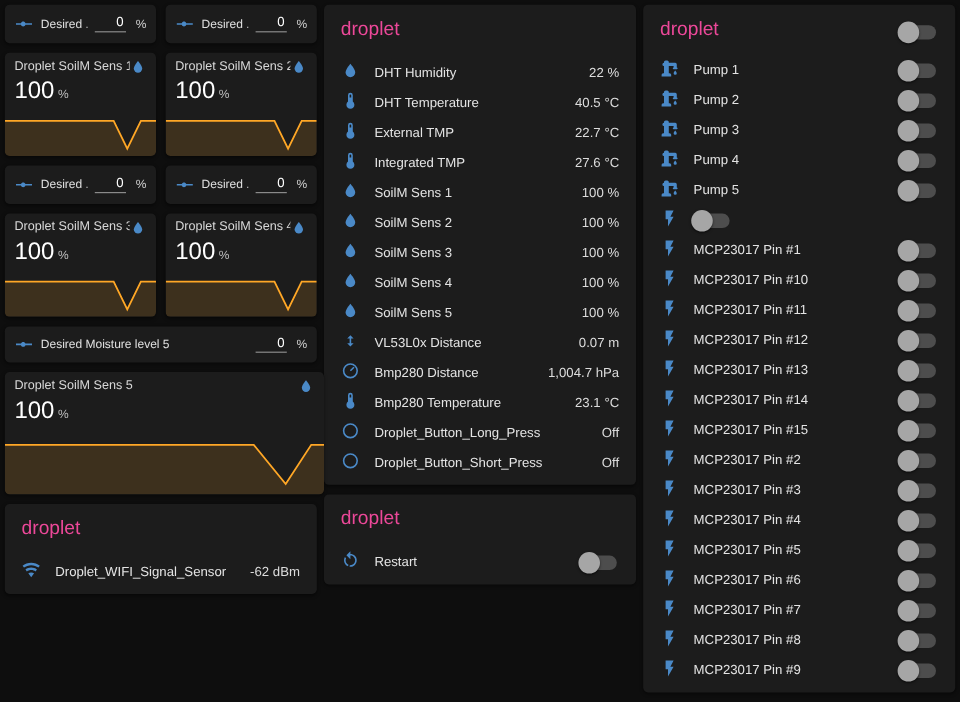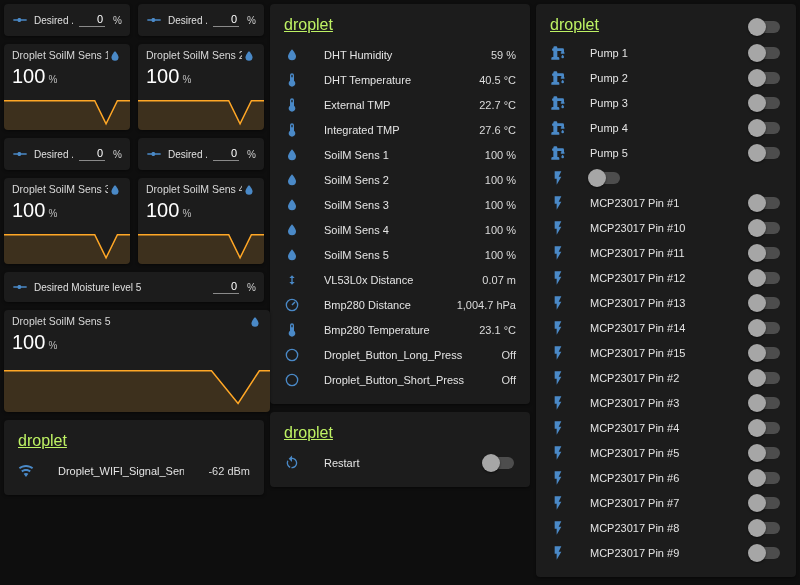--- a/index.html
+++ b/index.html
@@ -32,24 +32,24 @@
   .sensor-value { padding:2px 8px 0; }
   .big { font-size:20px; font-weight:500; color:#fff; }
   .unit2 { font-size:10px; color:#bdbdbd; margin-left:3px; }
   .graph { position:absolute; left:0; bottom:0; width:100%; height:34px; display:block; }
   .sensor-card.wide .graph { height:48px; }
   .gline { fill:none; stroke: var(--graph_line, #ffa726); stroke-width:1.5; }
   .gfill { fill: var(--graph_line, #ffa726); fill-opacity:.15; stroke:none; }
 
   
   .pad-card { padding:10px 14px 12px; }
-  .card-title { font-size:16px; font-weight:400; color:#bef264; padding:2px 0 8px;text-decoration:underline; }
+  .card-title { font-size:16px; font-weight:400; color:#ec4899; padding:2px 0 8px; }
   .head-row { display:flex; align-items:center; }
   .head-row .card-title { flex:1; padding-bottom:6px; }
-  .erow { display:flex; align-items:center; height:25px; gap:24px; }
+  .erow { display:flex; align-items:flex-end; height:25px; gap:12px; }
   .ename { flex:1; font-size:11px; color:#e4e4e4; white-space:nowrap; overflow:hidden; }
   .evalue { font-size:11px; color:#dcdcdc; white-space:nowrap; }
 
   
   .toggle { position:relative; width:30px; height:12px; border-radius:6px; background:#4d4d4d; flex:none; margin-right:2px; cursor:pointer; }
   .toggle .knob { position:absolute; left:-2px; top:-3px; width:18px; height:18px; border-radius:50%; background:#a6a6a6; box-shadow:0 1px 2px rgba(0,0,0,.6); }
 </style>
 </head>
 <body>
 
@@ -227,21 +227,21 @@
       <div class="card-title">droplet</div>
       <div>
 
           <div class="erow">
             <span class="slot">
               <svg viewBox="0 0 24 24" fill="currentColor">
                 <path d="M12,20A6,6 0 0,1 6,14C6,10 12,3.25 12,3.25S18,10 18,14A6,6 0 0,1 12,20Z"></path>
               </svg>
             </span>
             <span class="ename">DHT Humidity</span>
-            <span class="evalue">59 %</span>
+            <span class="evalue">22 %</span>
           </div>
 
           <div class="erow">
             <span class="slot">
               <svg viewBox="0 0 24 24" fill="currentColor">
                 <path d="M15,13V5A3,3 0 0,0 9,5V13A5,5 0 1,0 15,13M12,4A1,1 0 0,1 13,5V8H11V5A1,1 0 0,1 12,4Z"></path>
               </svg>
             </span>
             <span class="ename">DHT Temperature</span>
             <span class="evalue">40.5 °C</span>

